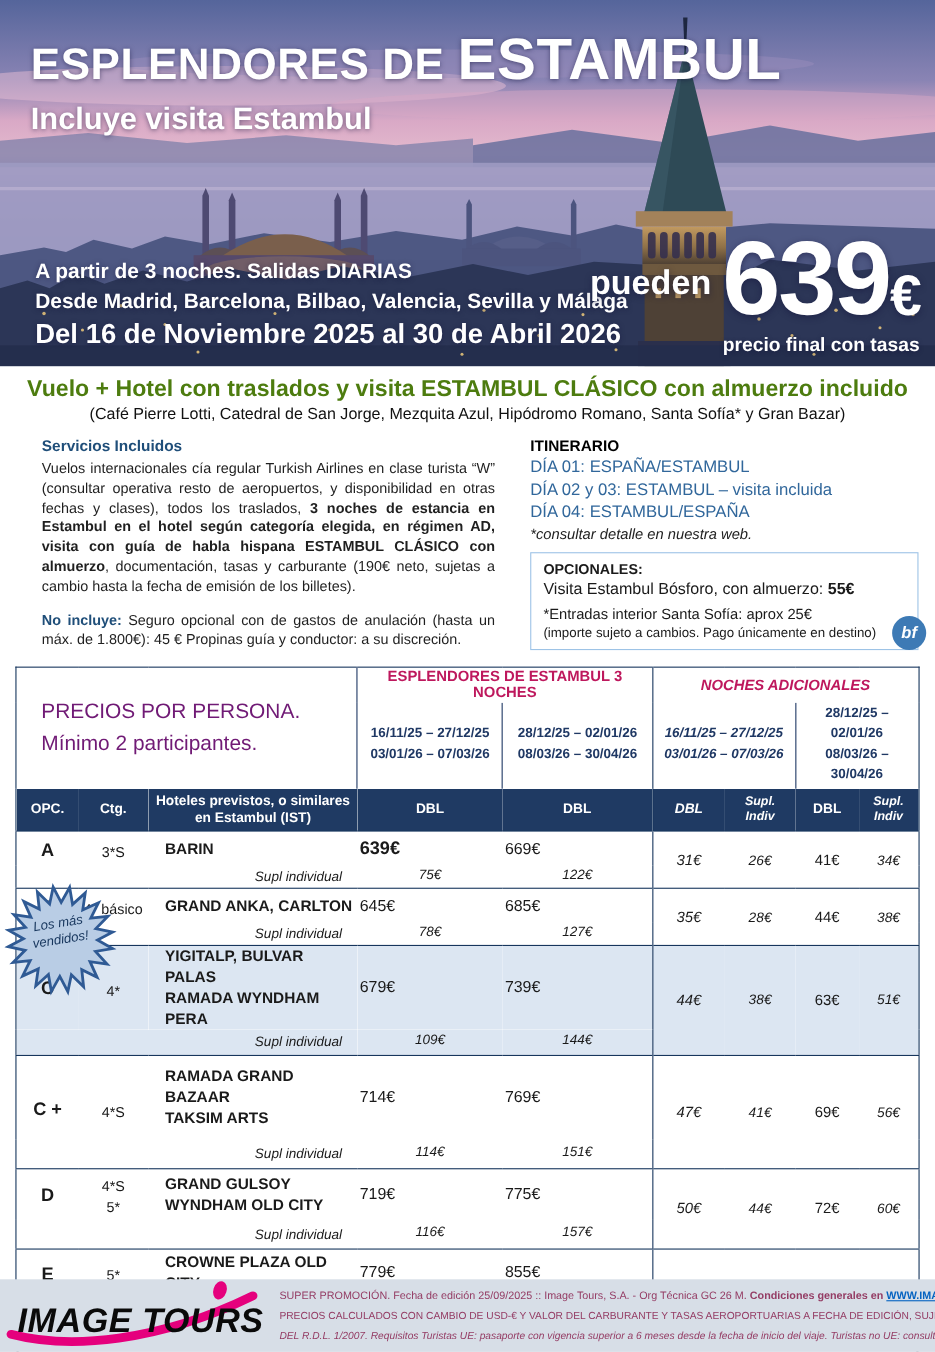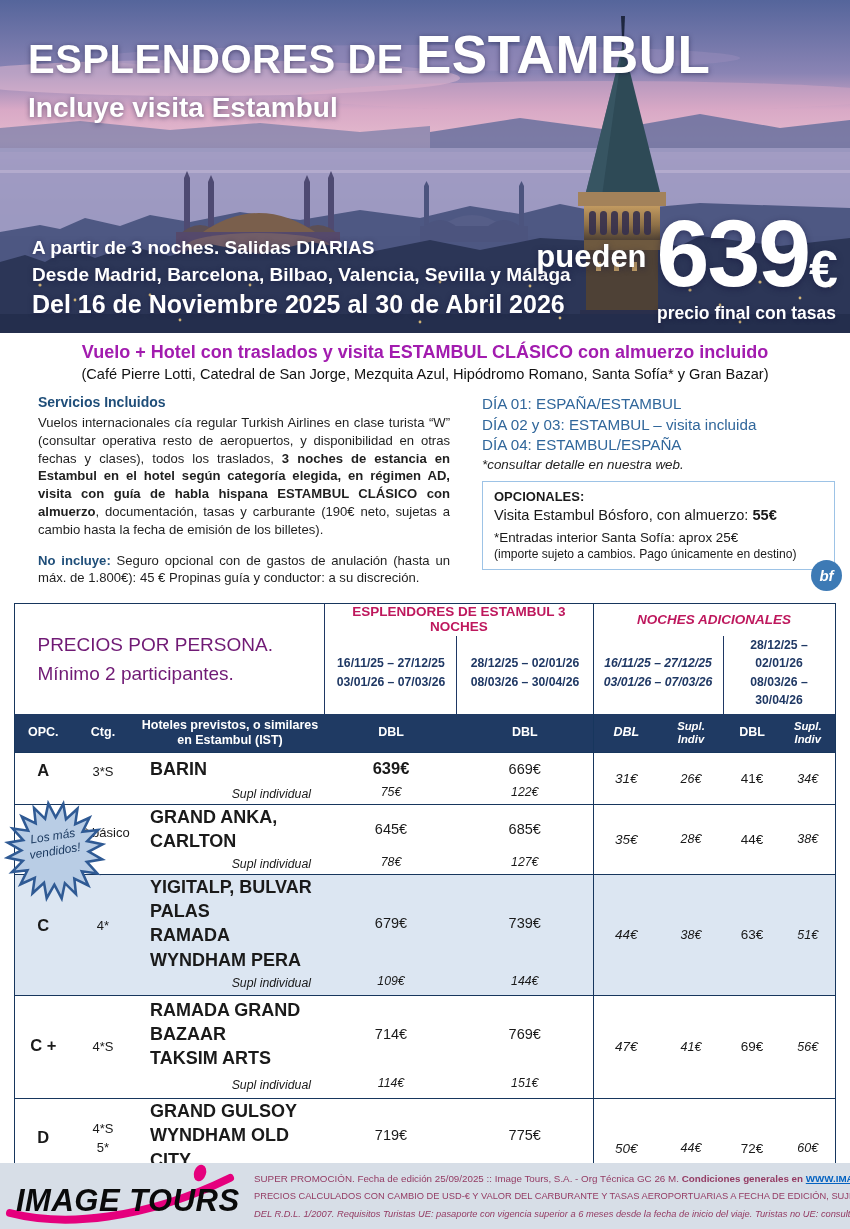--- a/index.html
+++ b/index.html
@@ -19,21 +19,21 @@
   .offer .l1{font-size:19px;font-weight:bold;}
   .offer .l2{font-size:19px;font-weight:bold;margin-top:5px;}
   .offer .l3{font-size:25px;font-weight:bold;margin-top:4px;}
   .pricebox{position:absolute;right:12px;top:215px;display:flex;align-items:flex-end;color:#fff;text-shadow:0 2px 6px rgba(20,20,60,.5);}
   .pricebox .from{font-size:31px;font-weight:bold;margin:0 10px 18px 0;}
   .pricebox .num{font-size:95px;font-weight:bold;line-height:.82;letter-spacing:-2px;}
   .pricebox .cur{font-size:52px;font-weight:bold;line-height:.9;}
   .pricenote{position:absolute;right:14px;top:303px;font-size:17.5px;font-weight:bold;color:#fff;text-shadow:0 1px 4px rgba(20,20,60,.6);}
   
   .headline{padding-top:9px;text-align:center;}
-  .headline .t{color:#a21caf;font-weight:bold;font-size:18px;}
+  .headline .t{color:#4d7c0f;font-weight:bold;font-size:21px;}
   .headline .s{color:#111;font-size:14.6px;margin-top:3px;}
   
   .cols{margin:12px 15px 0 38px;display:flex;gap:32px;height:196px;}
   .col-left{width:412px;flex:none;}
   .svc-h{color:#1F4E79;font-weight:bold;font-size:14px;margin-bottom:4px;}
   .svc-p{font-size:13.1px;line-height:1.36;text-align:justify;color:#1f1f1f;}
   .svc-p2{margin-top:13px;}
   .blue-b{color:#1F4E79;font-weight:bold;}
   .col-right{flex:1;}
   .iti-h{font-weight:bold;font-size:14px;color:#000;margin-bottom:2px;}
@@ -53,22 +53,22 @@
   .tl-cell{color:#701a75;font-size:19px;line-height:1.55;padding-left:22px !important;border-right:1px solid #1F3864;}
   .grp{color:#be185d;font-weight:bold;font-size:13.5px;text-align:center;height:30px;vertical-align:bottom;padding-bottom:2px !important;}
   .dates{color:#1F3864;font-weight:bold;font-size:12.2px;text-align:center;line-height:1.5;height:40px;padding-bottom:5px !important;}
   .vsep{border-left:1px solid #1F3864;}
   .gdiv{border-left:1.4px solid #17365D;font-style:italic;}
   .dh{background:#1F3A63;color:#fff;font-weight:bold;font-size:12.5px;text-align:center;height:38px;line-height:1.25;}
   .dh .it2{font-style:italic;font-size:11.3px;line-height:1.2;}
   tr.rmain td{border-top:1.6px solid #17365D;}
   .opc{font-size:16.5px;font-weight:bold;text-align:center;vertical-align:top;padding-top:4px !important;}
   .ctg{font-size:13px;text-align:center;vertical-align:top;padding-top:7px !important;line-height:1.45;}
-  .hotel{font-weight:bold;font-size:18px;padding-left:15px !important;line-height:1.35;}
-  .p{text-align:center;font-size:14.5px;}
+  .hotel{font-weight:bold;font-size:14px;padding-left:15px !important;line-height:1.35;}
+  .p{text-align:left;font-size:14.5px;}
   .p.hl{font-size:16.5px;font-weight:bold;}
   .supl-lab{font-style:italic;font-size:12.3px;text-align:right;padding-right:14px !important;}
   .supl-val{font-style:italic;font-size:12.3px;text-align:center;padding-bottom:4px !important;}
   .addv{text-align:center;font-size:13.5px;}
   .addi{font-style:italic;font-size:12.5px;}
   tr.h-s .opcell{height:27px;} tr.s-s td{height:16px;}
   tr.h-c .opcell{height:45px;} tr.s-c td{height:19px;}
   tr.h-cp .opcell{height:52px;} tr.s-cp td{height:22px;}
   tr.h-d .opcell{height:42px;} tr.s-d td{height:22px;}
   tr.h-e .opcell{height:39px;} tr.s-e td{height:24px;}
@@ -209,20 +209,21 @@
   <div class="s">(Café Pierre Lotti, Catedral de San Jorge, Mezquita Azul, Hipódromo Romano, Santa Sofía* y Gran Bazar)</div>
 </div>
 
 <div class="cols">
   <div class="col-left">
     <div class="svc-h">Servicios Incluidos</div>
     <div class="svc-p"><span>Vuelos internacionales cía regular Turkish Airlines en clase turista “W” (consultar operativa resto de aeropuertos, y disponibilidad en otras fechas y clases), todos los traslados, </span><b>3 noches de estancia en Estambul en el hotel según categoría elegida, en régimen AD, visita con guía de habla hispana ESTAMBUL CLÁSICO con almuerzo</b><span>,  documentación, tasas y carburante (190€ neto, sujetas a cambio hasta la fecha de emisión de los billetes).</span></div>
     <div class="svc-p svc-p2"><span class="blue-b">No incluye:</span><span> Seguro opcional con de gastos de anulación (hasta un máx. de  1.800€): 45 €  Propinas guía y conductor: a su discreción.</span></div>
   </div>
   <div class="col-right">
+    <div class="iti-h">ITINERARIO</div>
     <div class="iti-l">DÍA 01: ESPAÑA/ESTAMBUL</div>
     <div class="iti-l">DÍA 02 y 03: ESTAMBUL – visita incluida</div>
     <div class="iti-l">DÍA 04: ESTAMBUL/ESPAÑA</div>
     <div class="iti-note">*consultar detalle en nuestra web.</div>
     <div class="opt-box">
       <div class="opt-h">OPCIONALES:</div>
       <div class="opt-l1"><span>Visita Estambul Bósforo, con almuerzo: </span><b>55€</b></div>
       <div class="opt-l2">*Entradas interior Santa Sofía: aprox 25€</div>
       <div class="opt-l3">(importe sujeto a cambios. Pago únicamente en destino)</div>
     </div>

